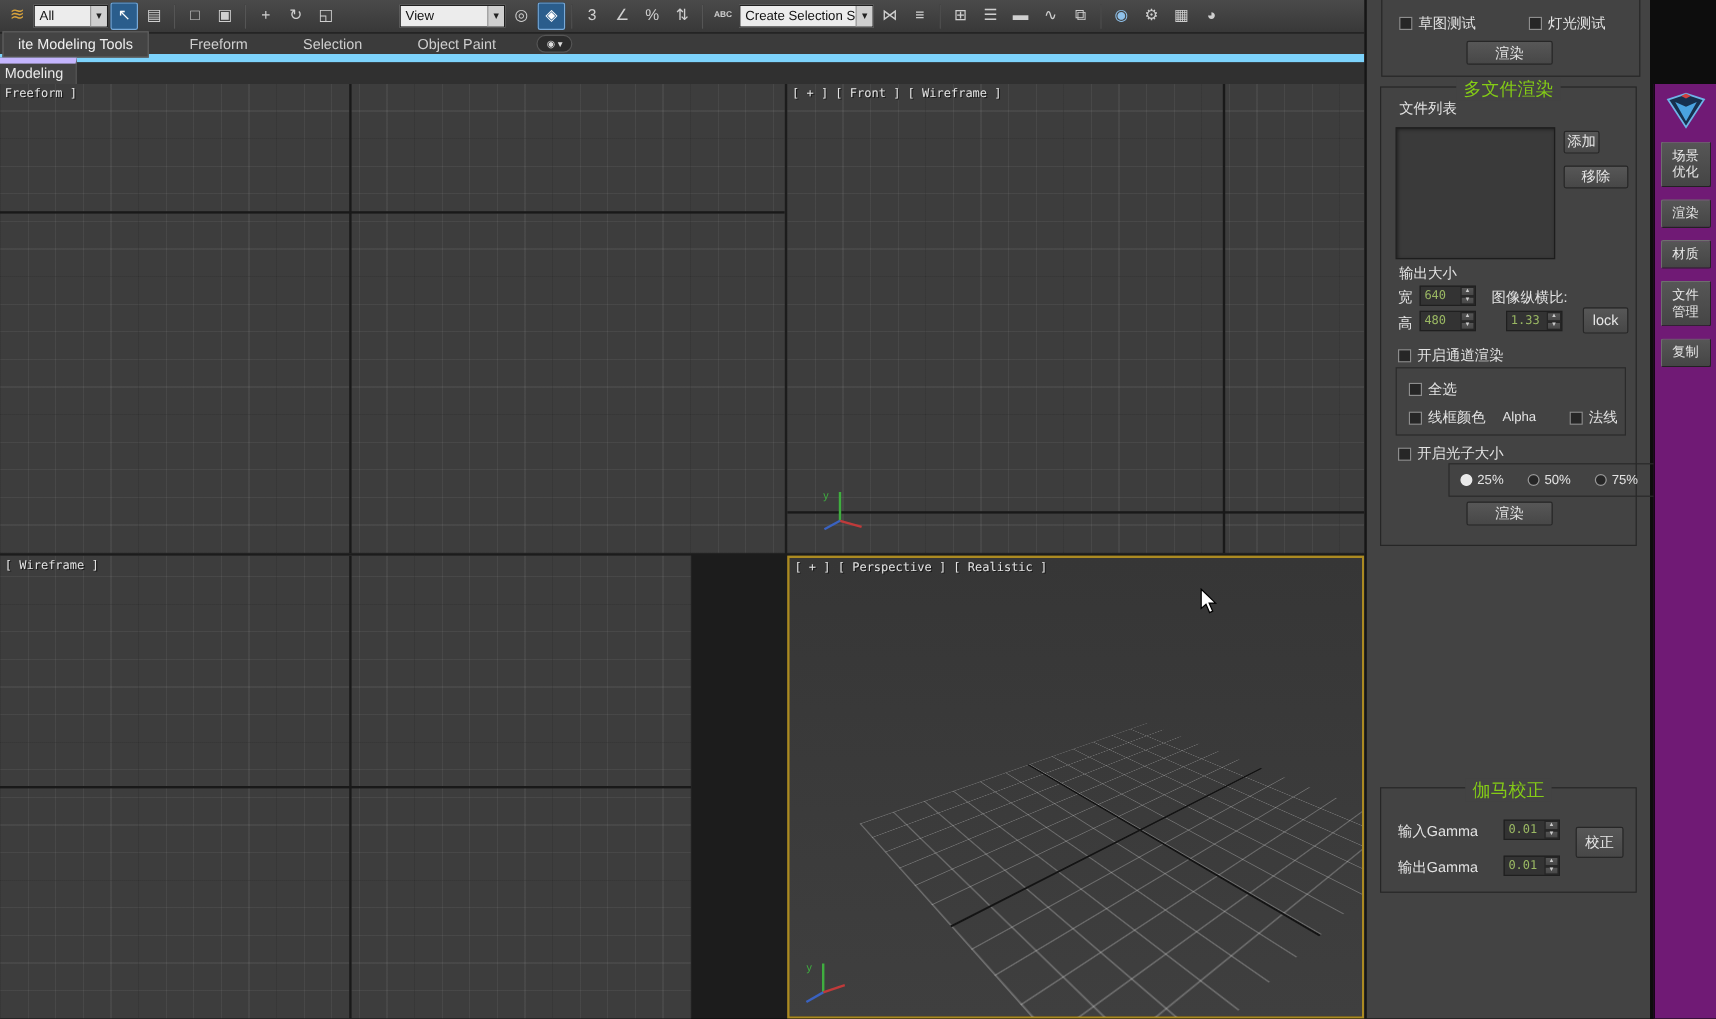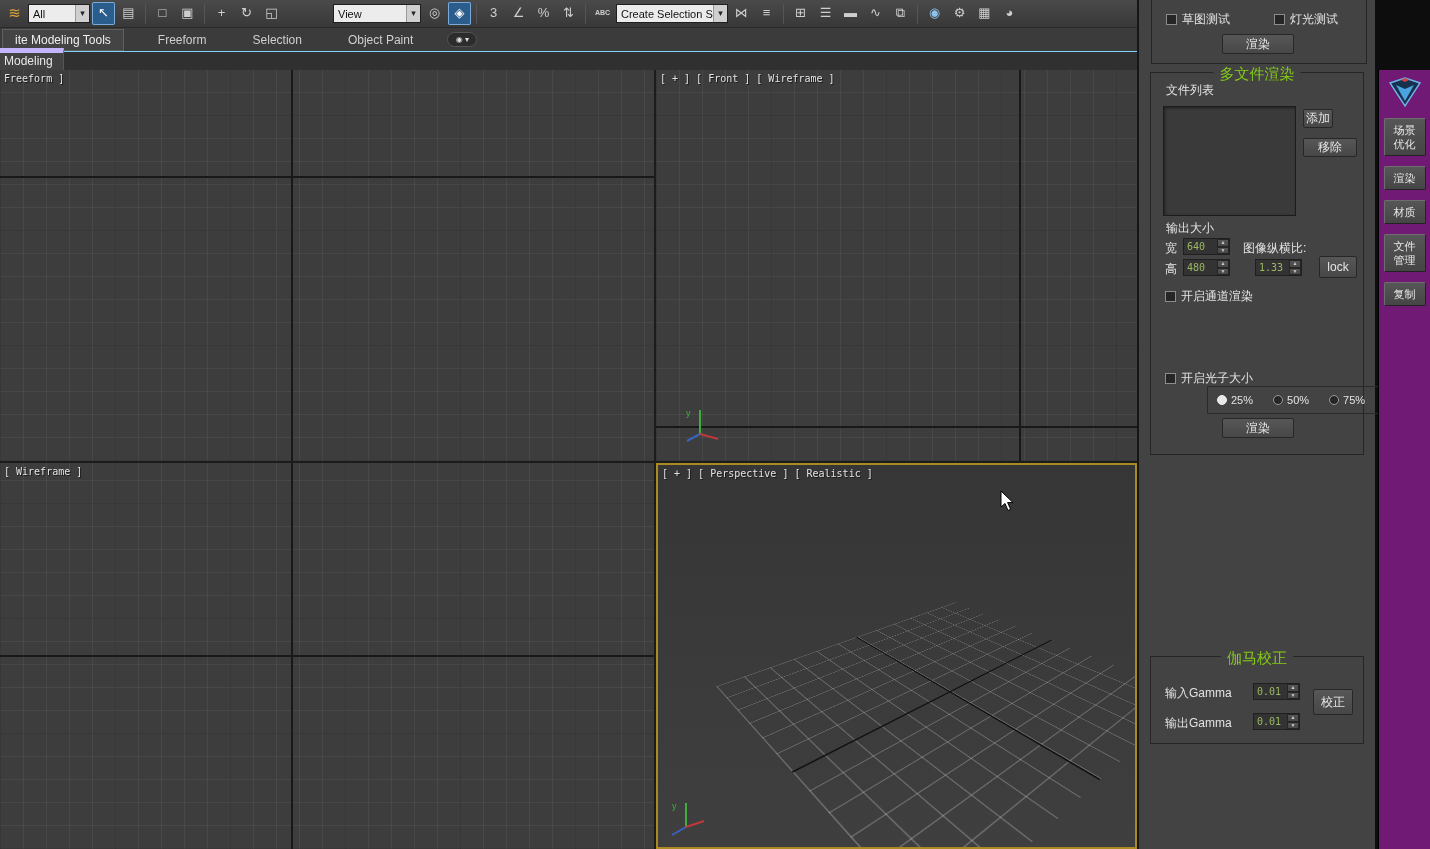--- a/index.html
+++ b/index.html
@@ -27,40 +27,40 @@
   .sep{ width:1px; height:20px; background:#282828; border-right:1px solid #555; margin:0 3px; flex:0 0 auto;}
   .dd{
     height:19px; background:#ececec; border:1px solid #1f1f1f; display:flex;
     align-items:center; color:#111; font-size:11px; flex:0 0 auto; overflow:hidden;
   }
   .dd .ddlab{ flex:1; padding:0 4px; white-space:nowrap; overflow:hidden; }
   .dd .caret{ width:14px; text-align:center; color:#222; background:#cfcfcf; border-left:1px solid #9a9a9a; font-size:9px; line-height:17px;}
   
   .ribbon-tabs{
     position:absolute; left:0; top:28px; width:1137px; height:24px;
-    background:#3b3b3b; border-bottom:1px solid #7dd3fc;
+    background:#3b3b3b; border-bottom:7px solid #7dd3fc;
     display:flex; align-items:center; gap:0; padding-left:2px;
   }
   .rtab{ font-size:12px; color:#cfcfcf; padding:3px 12px; margin-right:22px; white-space:nowrap; }
   .rtab.active{ border:1px solid #5f5f5f; background:#444; color:#efefef; }
   .ribbon-config{
     width:30px; height:15px; background:#2c2c2c; border:1px solid #555; border-radius:8px;
     display:flex; align-items:center; justify-content:center; gap:2px; font-size:8px; color:#ddd;
   }
   .ribbon-sub{
     position:absolute; left:0; top:52px; width:1137px; height:18px; background:#303030;
     display:flex; align-items:flex-end;
   }
   .subtab{ background:#424242; color:#e8e8e8; font-size:12px; padding:1px 10px 2px 4px; border-top:5px solid #c4b5fd; border-right:1px solid #565656;}
   
   .viewports{ position:absolute; left:0; top:70px; width:1137px; height:779px; background:#1c1c1c; }
   .vp{ position:absolute; background:#3d3d3d; overflow:hidden; }
   .vp.tl{ left:0; top:0; width:654px; height:391px; }
   .vp.tr{ left:656px; top:0; width:481px; height:391px; }
-  .vp.bl{ left:0; top:393px; width:654px; height:386px; }
+  .vp.bl{ left:0; top:393px; width:576px; height:386px; }
   .vp.br{ left:656px; top:393px; width:481px; height:386px; border:2px solid #ab8a22;
           background:linear-gradient(#363636,#3f3f3f); }
   .vp-grid{
     position:absolute; inset:0;
     background-image:
       repeating-linear-gradient(0deg,  rgba(0,0,0,0.22) 0 1px, transparent 1px 115px),
       repeating-linear-gradient(90deg, rgba(0,0,0,0.22) 0 1px, transparent 1px 115px),
       repeating-linear-gradient(0deg,  rgba(255,255,255,0.055) 0 1px, transparent 1px 23px),
       repeating-linear-gradient(90deg, rgba(255,255,255,0.055) 0 1px, transparent 1px 23px);
   }
@@ -287,20 +287,35 @@
             <span>▼</span>
           </span>
       </div>
       <div class="btn" style="left:168px; top:183px; width:38px; height:22px">lock</div>
 
       <label class="cb" style="left:14px; top:215px">
         <span class="box"></span>
         <span>开启通道渲染</span>
       </label>
 
+      <div class="grp" style="left:12px; top:233px; width:192px; height:57px; border-color:#2a2a2a">
+        <label class="cb" style="left:10px; top:9px">
+          <span class="box"></span>
+          <span>全选</span>
+        </label>
+        <label class="cb" style="left:10px; top:33px">
+          <span class="box"></span>
+          <span>线框颜色</span>
+        </label>
+        <span class="plabel" style="left:88px; top:35px; font-size:11px">Alpha</span>
+        <label class="cb" style="left:144px; top:33px">
+          <span class="box"></span>
+          <span>法线</span>
+        </label>
+      </div>
 
       <label class="cb" style="left:14px; top:297px">
         <span class="box"></span>
         <span>开启光子大小</span>
       </label>
 
       <div class="grp radio-row" style="left:12px; top:313px; width:192px; height:28px; border-color:#2a2a2a">
           <label class="radio sel">
             <span class="dot"></span>
             <span>25%</span>

